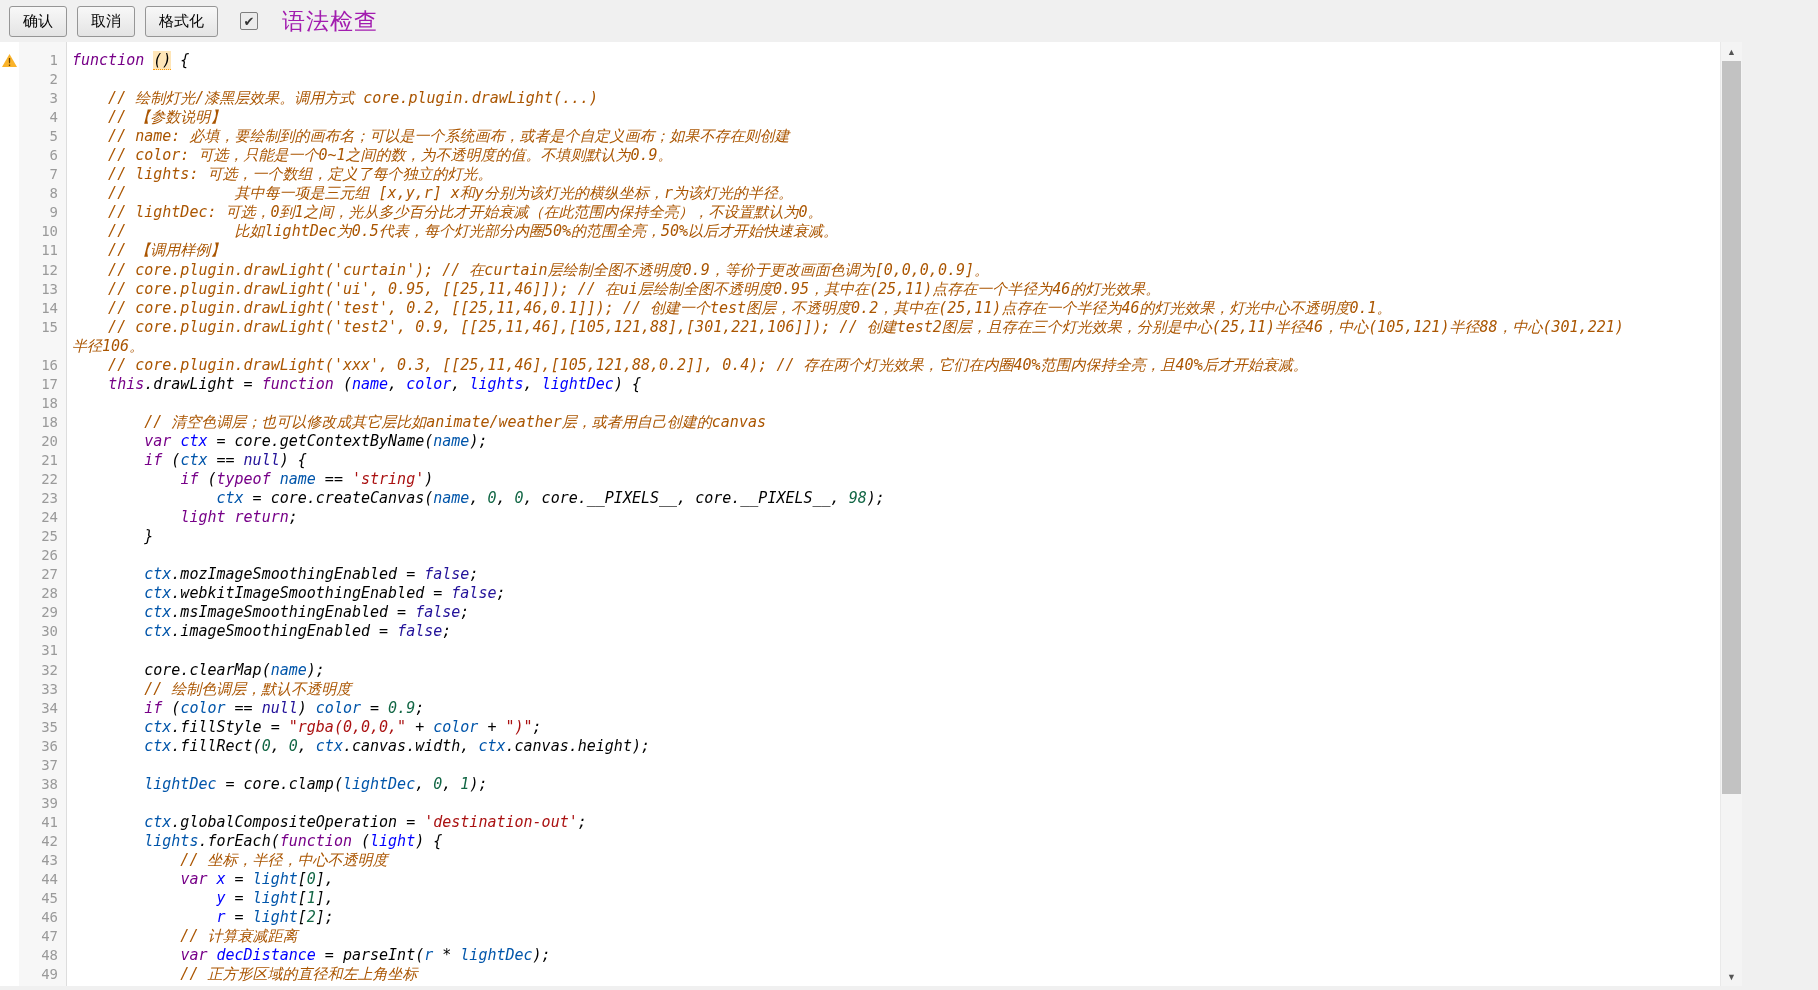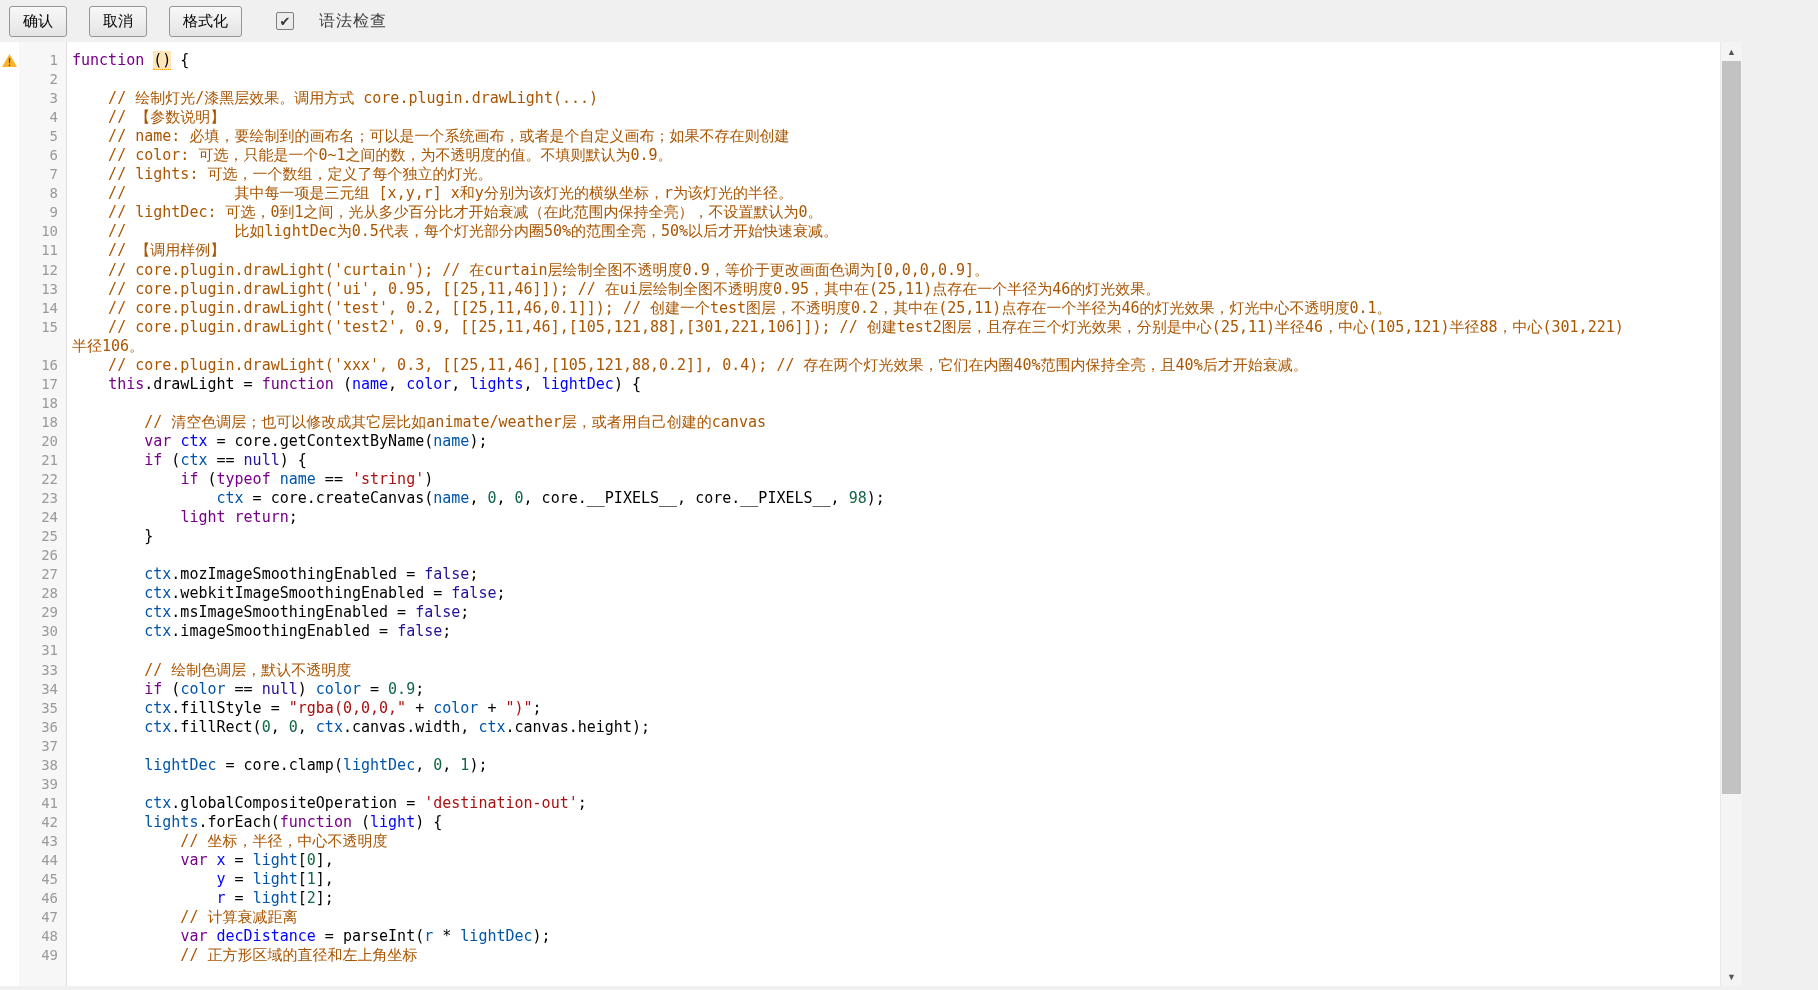--- a/index.html
+++ b/index.html
@@ -3,55 +3,55 @@
 <meta charset="utf-8">
 <style>
   html,body{margin:0;padding:0;}
   body{
     width:1818px;height:990px;position:relative;overflow:hidden;
     background:#f0f0f0;font-family:"Liberation Sans",sans-serif;
   }
   
   .toolbar{
     position:absolute;left:0;top:0;width:100%;height:42px;
-    display:flex;align-items:center;padding-left:9px;box-sizing:border-box;gap:22px;
+    display:flex;align-items:center;padding-left:9px;box-sizing:border-box;gap:10px;
   }
   .tb-btn{
     height:31px;padding:0 13px;font-size:15px;color:#000;
     font-family:"Liberation Sans",sans-serif;
     background:linear-gradient(180deg,#f8f8f8,#e4e4e4);
     border:1px solid #969696;border-radius:3px;cursor:pointer;
   }
   .checkbox{
     width:16px;height:16px;margin-left:12px;flex:none;
     background:#ececec;border:1px solid #7e7e7e;border-radius:2px;
     display:inline-flex;align-items:center;justify-content:center;cursor:pointer;
   }
   .checkmark{font-size:13px;line-height:1;color:#333;}
-  .syntax-label{font-size:16px;color:#404040;margin-left:3px;letter-spacing:1px;}
+  .syntax-label{font-size:23px;color:#a21caf;margin-left:14px;letter-spacing:1px;}
   
   .editor{
     position:absolute;left:0;top:42px;width:1742px;height:944px;
     background:#fff;overflow:hidden;
   }
   .gutter-bg{position:absolute;left:0;top:0;width:67px;height:100%;
     background:#f7f7f7;border-right:1px solid #ddd;box-sizing:border-box;}
   .lint-col{position:absolute;left:0;top:0;width:19px;height:100%;background:#fff;}
   .lines{
     position:absolute;left:0;top:9px;width:1719px;
     font-family:"DejaVu Sans Mono","Liberation Mono",monospace;
     font-size:15px;line-height:19.05px;
   }
   .row{display:flex;height:19.05px;}
   .g{
     width:67px;flex:none;position:relative;box-sizing:border-box;
     display:flex;align-items:center;justify-content:flex-end;padding-right:9px;
     color:#9a9a9a;font-size:14px;
   }
-  .code{flex:1;white-space:pre;padding-left:5px;color:#000;overflow:hidden;}
+  .code{flex:1;white-space:pre;padding-left:5px;color:#000;overflow:hidden;font-style:italic;}
   .warn{
     position:absolute;left:2px;top:3px;width:15px;height:13px;
     background:#fab32a;clip-path:polygon(50% 0,100% 100%,0 100%);
     color:#6b4300;font-size:10px;font-weight:bold;text-align:center;line-height:17px;
   }
   .seg-kw{color:var(--c-kw,#708);}
   .seg-def{color:var(--c-def,#00f);}
   .seg-var2{color:var(--c-var2,#05a);}
   .seg-atom{color:var(--c-atom,#219);}
   .seg-num{color:var(--c-num,#164);}
@@ -275,20 +275,26 @@
         <div class="code"><span class="seg-plain">        </span><span class="seg-var2">ctx</span><span class="seg-plain">.imageSmoothingEnabled = </span><span class="seg-atom">false</span><span class="seg-plain">;</span></div>
       </div>
       <div class="row">
         <div class="g">
           <span>31</span>
         </div>
         <div class="code"></div>
       </div>
       <div class="row">
         <div class="g">
+          <span>32</span>
+        </div>
+        <div class="code"><span class="seg-plain">        core.clearMap(</span><span class="seg-var2">name</span><span class="seg-plain">);</span></div>
+      </div>
+      <div class="row">
+        <div class="g">
           <span>33</span>
         </div>
         <div class="code"><span class="seg-cmt">        // 绘制色调层，默认不透明度</span></div>
       </div>
       <div class="row">
         <div class="g">
           <span>34</span>
         </div>
         <div class="code"><span class="seg-plain">        </span><span class="seg-kw">if</span><span class="seg-plain"> (</span><span class="seg-var2">color</span><span class="seg-plain"> == </span><span class="seg-atom">null</span><span class="seg-plain">) </span><span class="seg-var2">color</span><span class="seg-plain"> = </span><span class="seg-num">0.9</span><span class="seg-plain">;</span></div>
       </div>

